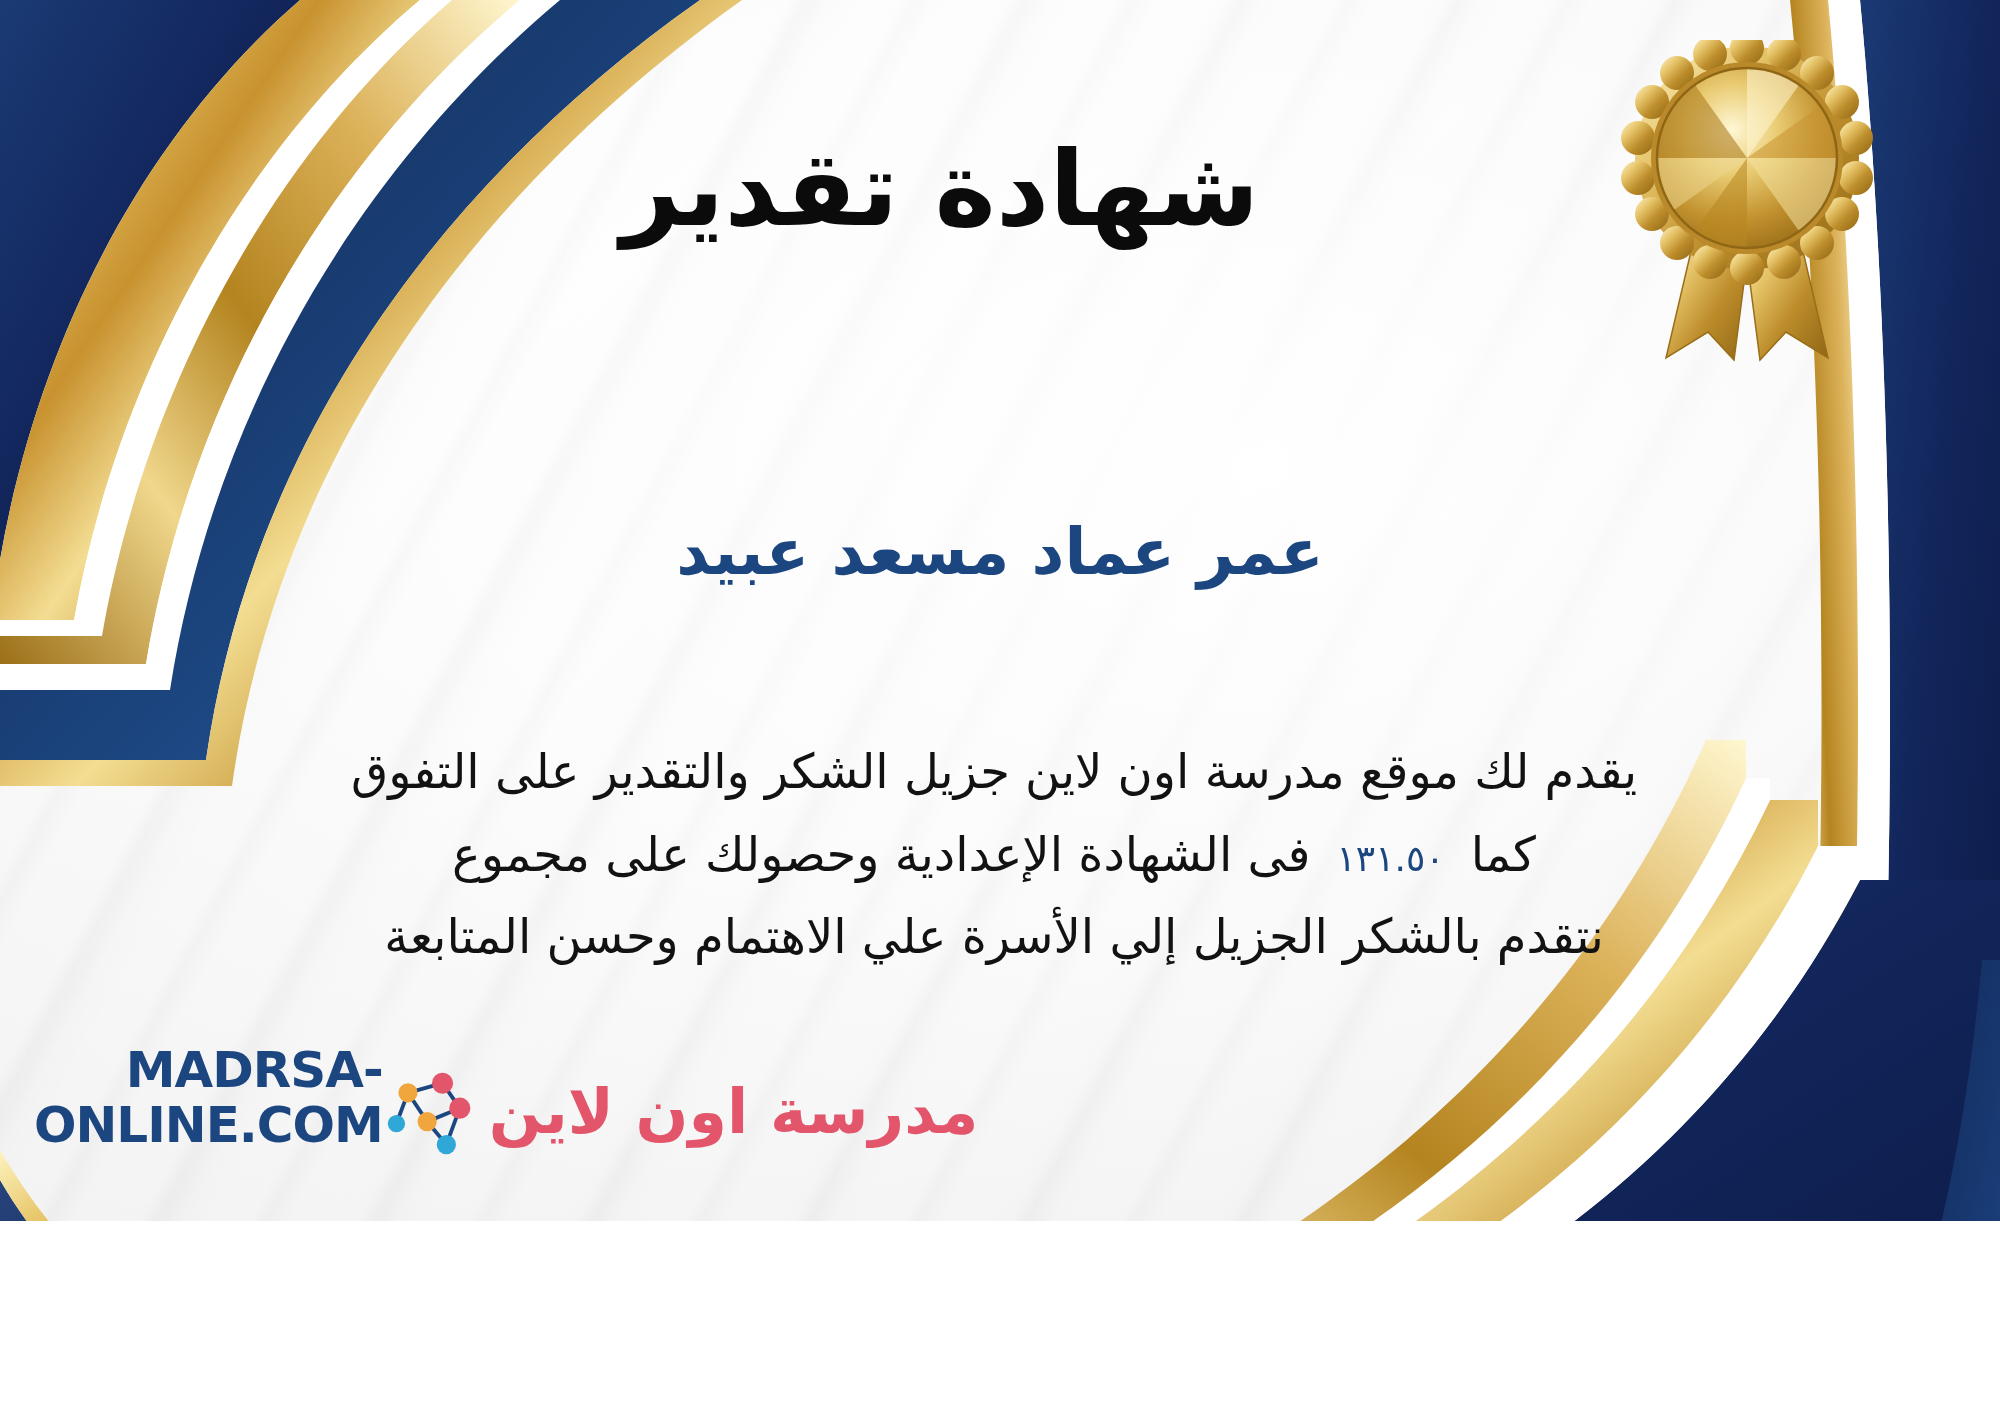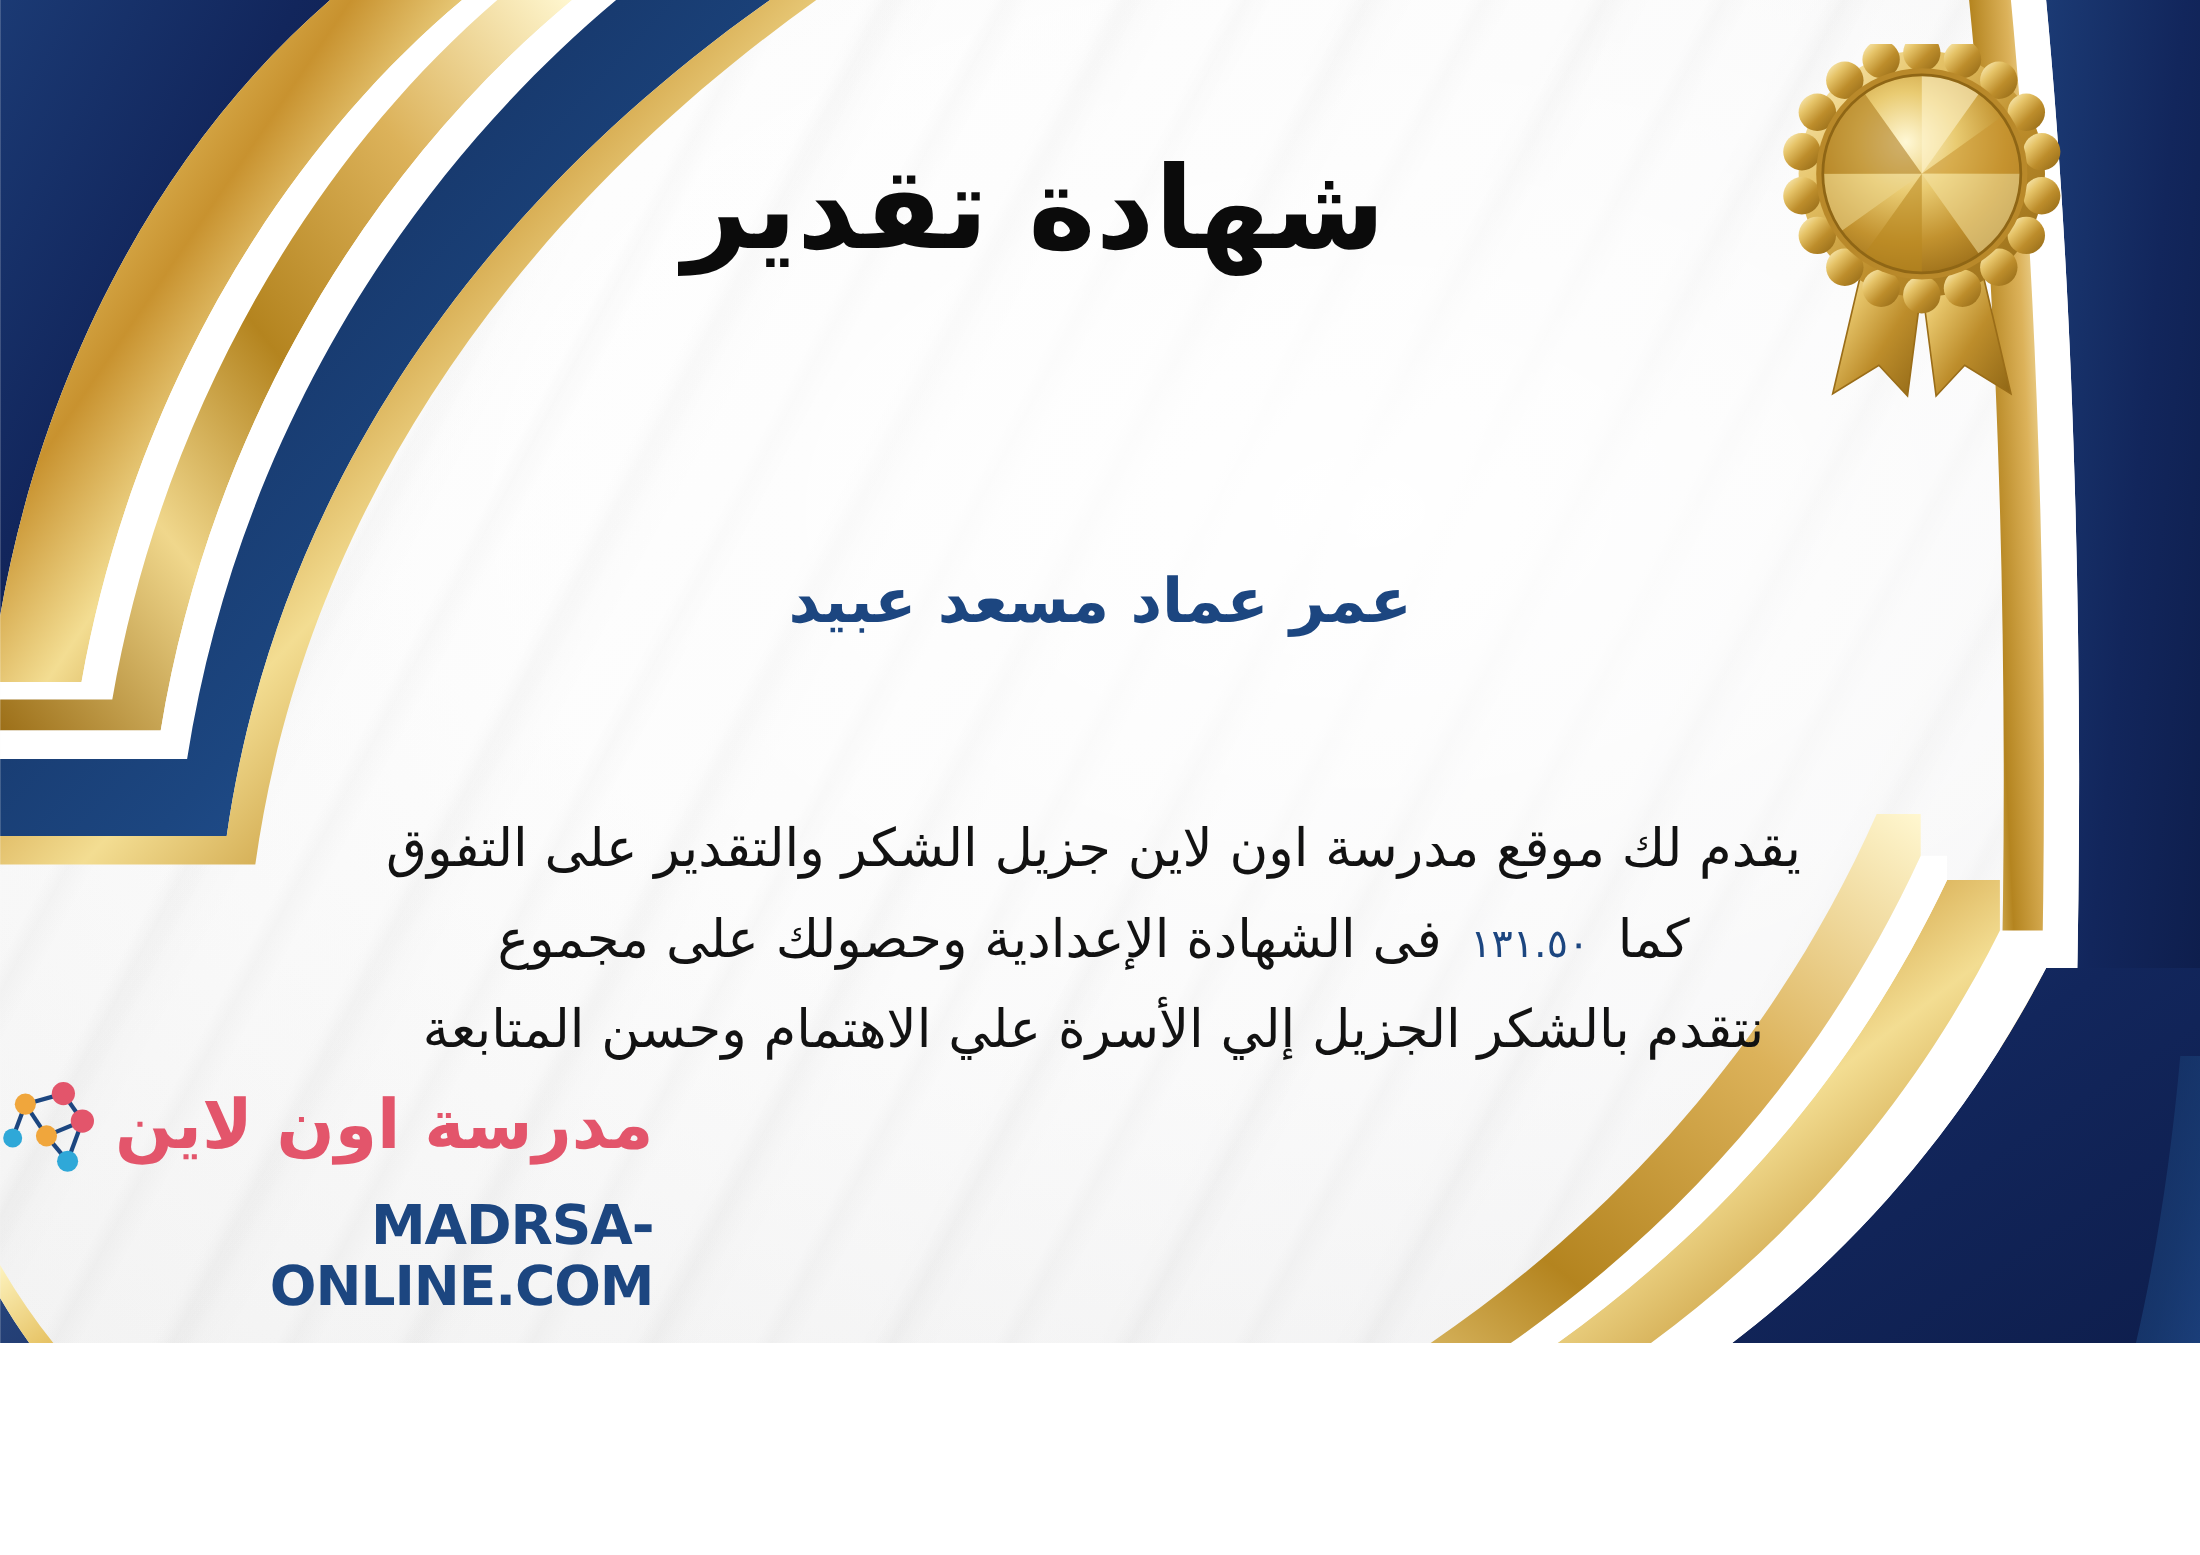--- a/index.html
+++ b/index.html
@@ -55,21 +55,21 @@
     color:#0b0b0b;
     letter-spacing:0px;
     line-height:1.18;
     padding-right:120px;
   }
 
   .recipient{
     position:absolute;
     top:512px; left:0; right:0;
     text-align:center;
-    font-size:56px;
+    font-size:64px;
     font-weight:700;
     color:#1c4680;
     line-height:1.25;
   }
 
   .body-block{
     position:absolute;
     top:730px;
     left:48px;
     right:60px;
@@ -107,21 +107,21 @@
   }
 
   
   .logo{
     position:absolute;
     left:34px;
     bottom:24px;
     width:560px;
     height:170px;
     display:flex;
-    flex-direction:column;
+    flex-direction:row;
     justify-content:flex-end;
   }
   .logo-row{
     display:flex;
     align-items:center;
     gap:10px;
     direction:rtl;
   }
   .logo-ar{
     font-size:62px;

